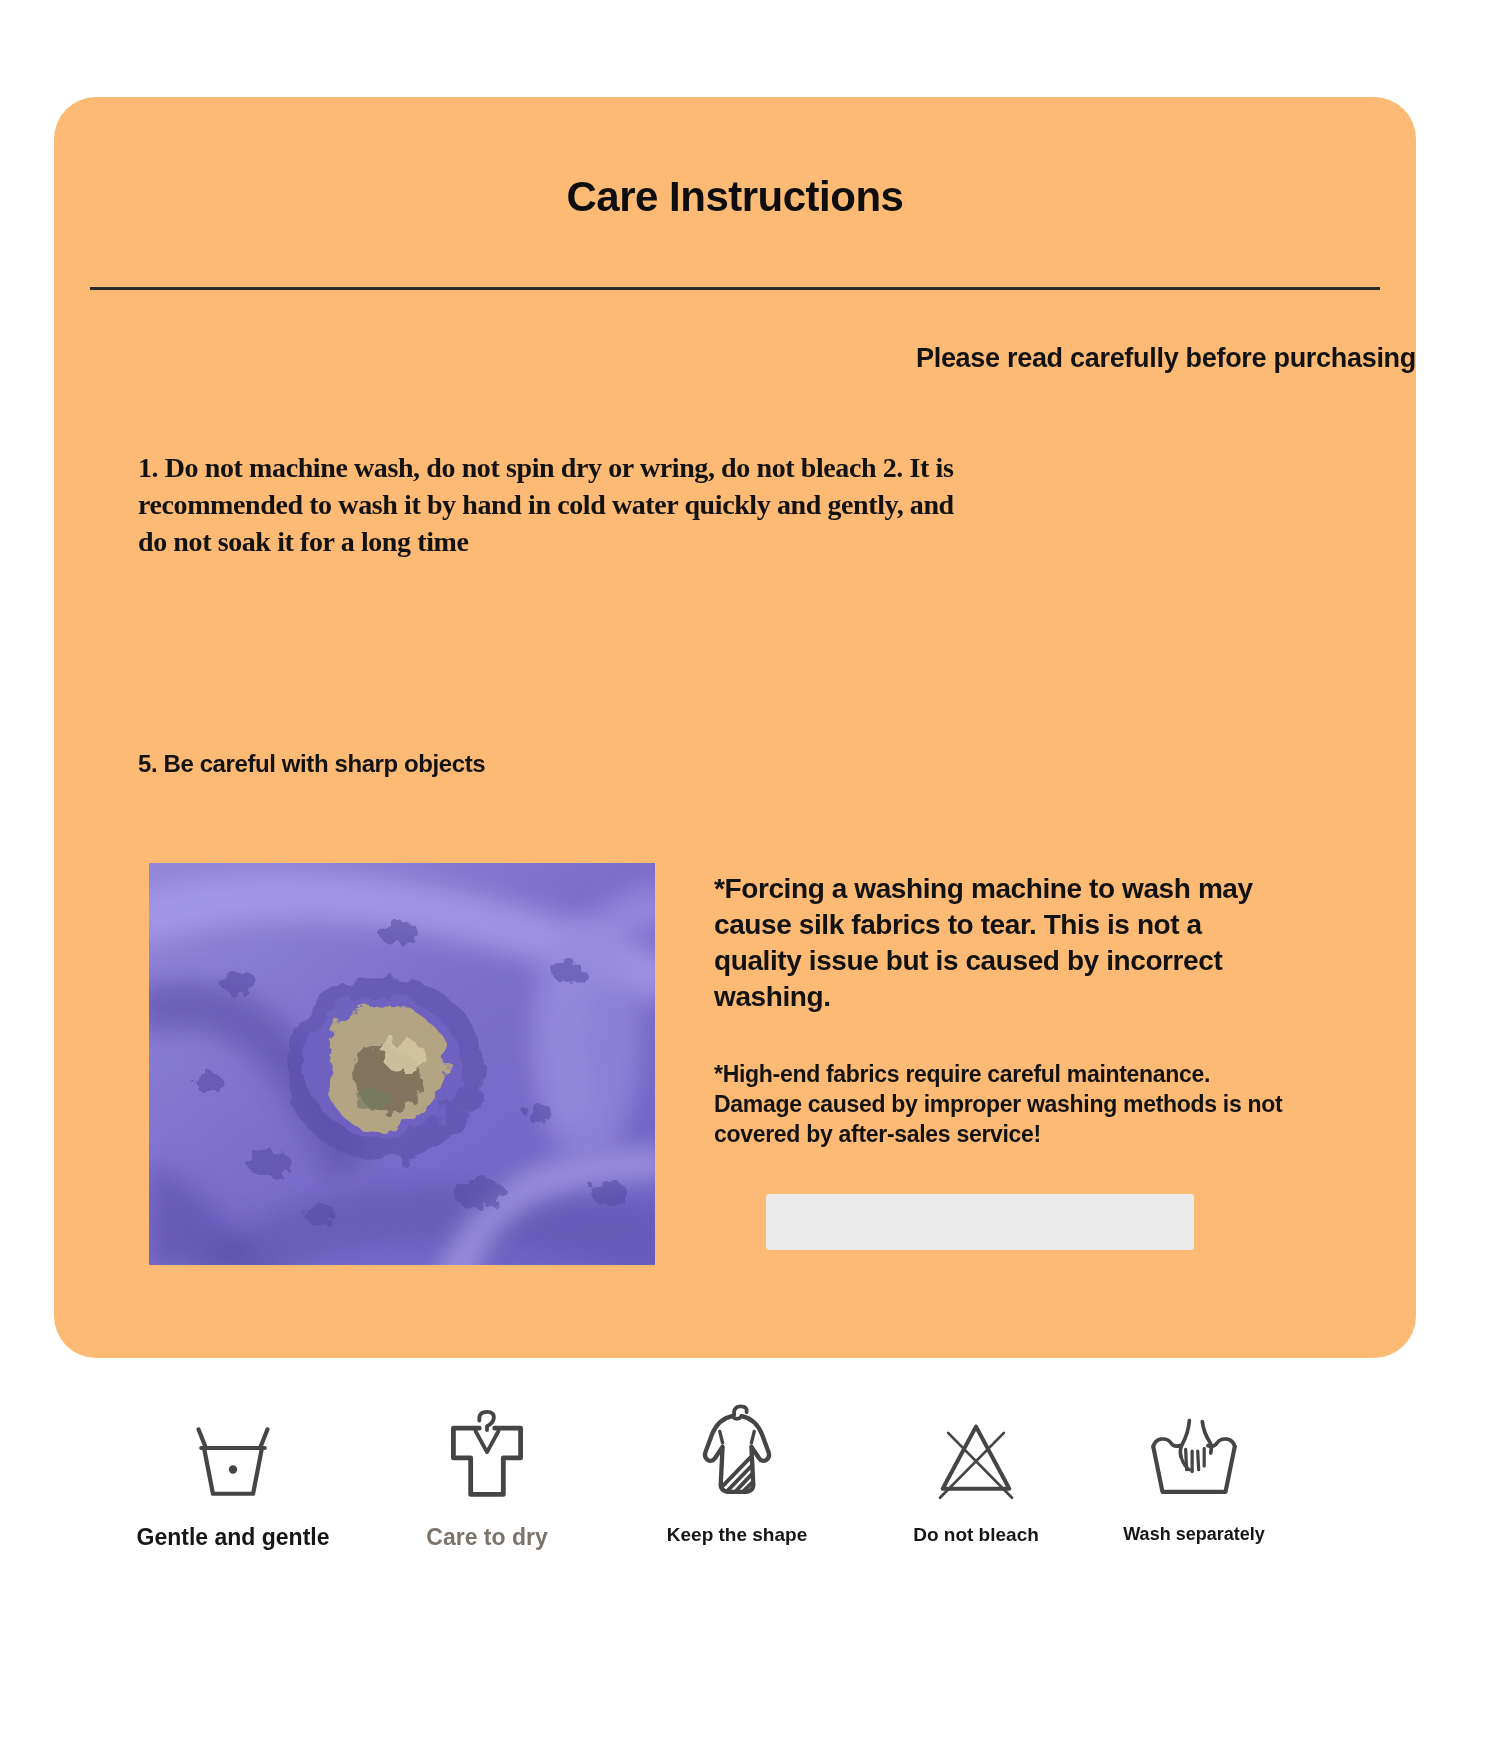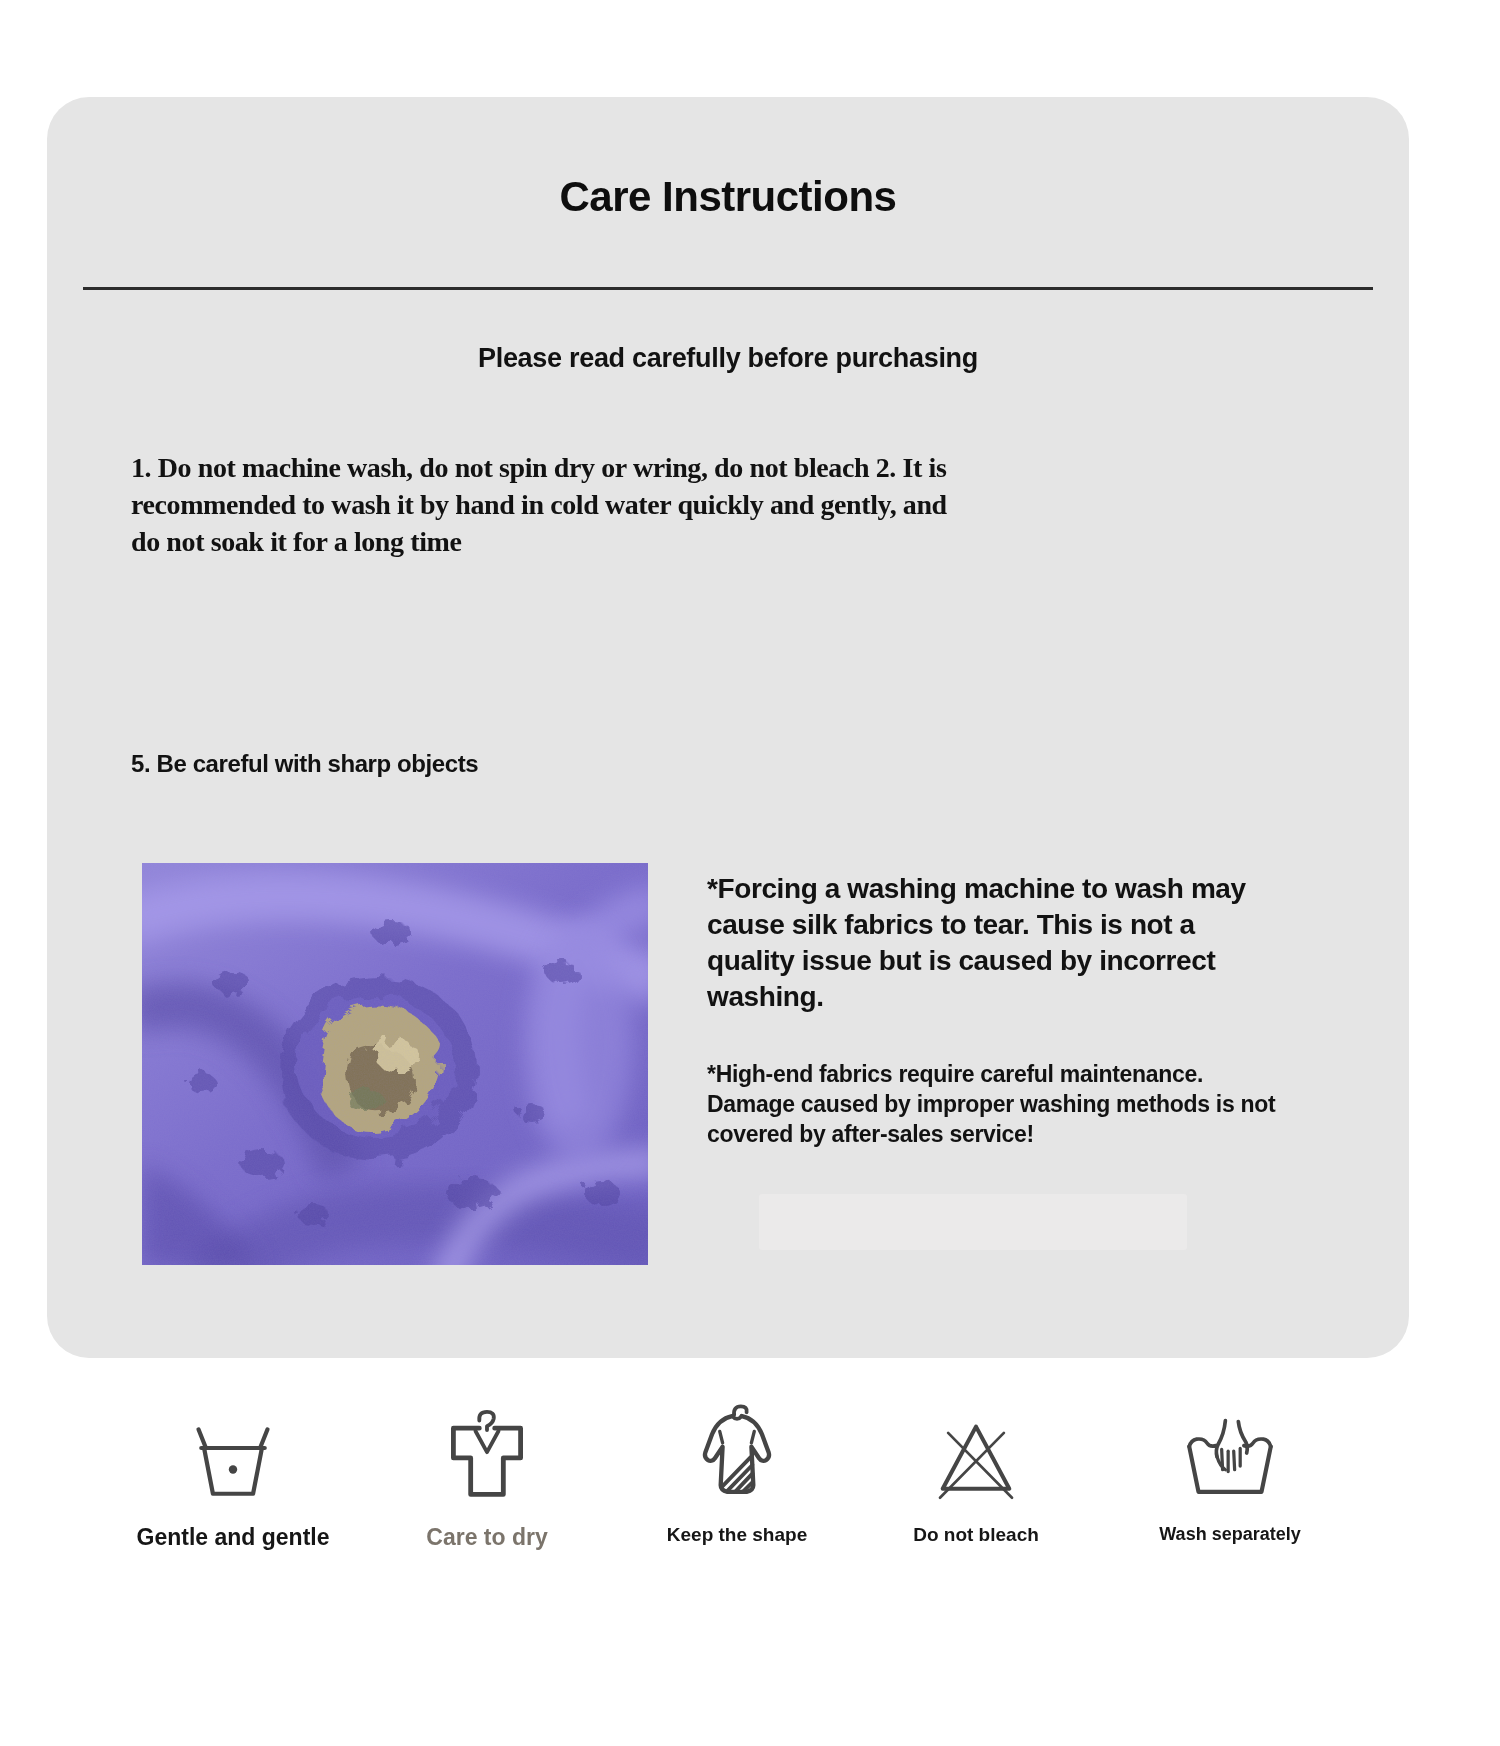--- a/index.html
+++ b/index.html
@@ -6,40 +6,40 @@
   body {
     width: 1500px; height: 1746px;
     background: #ffffff;
     font-family: "Liberation Sans", "DejaVu Sans", sans-serif;
     position: relative;
     overflow: hidden;
     color: #101010;
   }
   .card {
     position: absolute;
-    left: 47px; top: 97px;
+    left: 54px; top: 97px;
     width: 1362px; height: 1261px;
-    background: #e5e5e5;
+    background: #fdba74;
     border-radius: 42px;
   }
   .card-title {
     position: absolute; top: 76px; left: 0; width: 100%;
     text-align: center;
     font-size: 42px; font-weight: bold;
     letter-spacing: -0.5px;
     color: #0e0e0e;
   }
   .divider {
     position: absolute; top: 190px; left: 36px;
     width: 1290px; height: 3px;
     background: #2c2c2c;
   }
   .card-subtitle {
     position: absolute; top: 246px; left: 0; width: 100%;
-    text-align: center;
+    text-align: right;
     font-size: 27px; font-weight: bold;
     letter-spacing: -0.3px;
     color: #121212;
   }
   .para {
     position: absolute; left: 84px;
     width: 1140px;
     font-size: 28px; font-weight: bold;
     line-height: 37px;
     letter-spacing: -0.4px;
@@ -82,21 +82,21 @@
     position: absolute;
     top: 1392px;
     width: 260px;
     transform: translateX(-50%);
     display: flex; flex-direction: column; align-items: center;
   }
   .care-item-1 { left: 233px; align-items: center; }
   .care-item-2 { left: 487px; }
   .care-item-3 { left: 737px; text-align: center; }
   .care-item-4 { left: 976px; }
-  .care-item-5 { left: 1230px; }
+  .care-item-5 { left: 1194px; }
   .icon-box {
     height: 112px;
     display: flex; align-items: flex-end; justify-content: center;
   }
   .icon-box svg { display: block; }
   .care-label {
     margin-top: 20px;
     font-weight: bold;
     color: #161616;
     white-space: nowrap;

